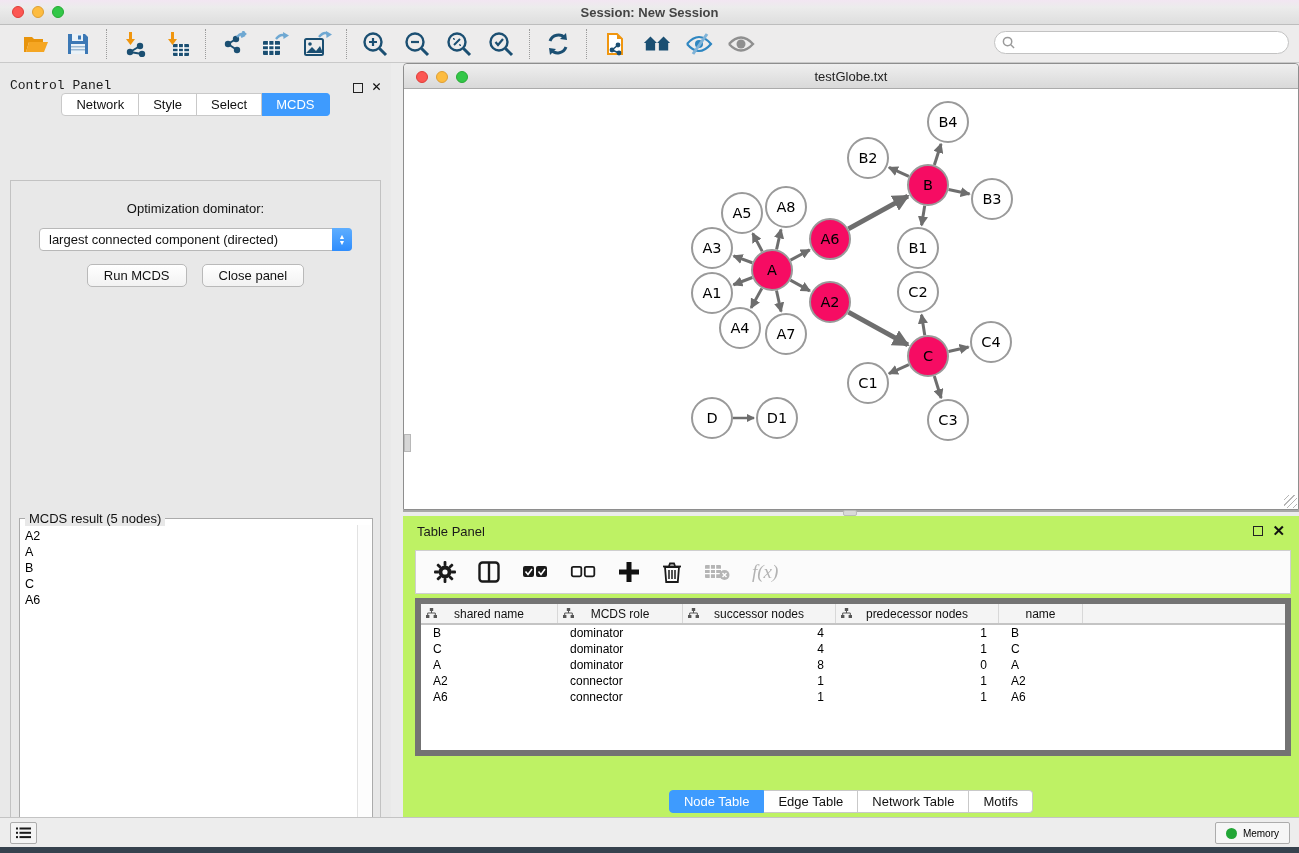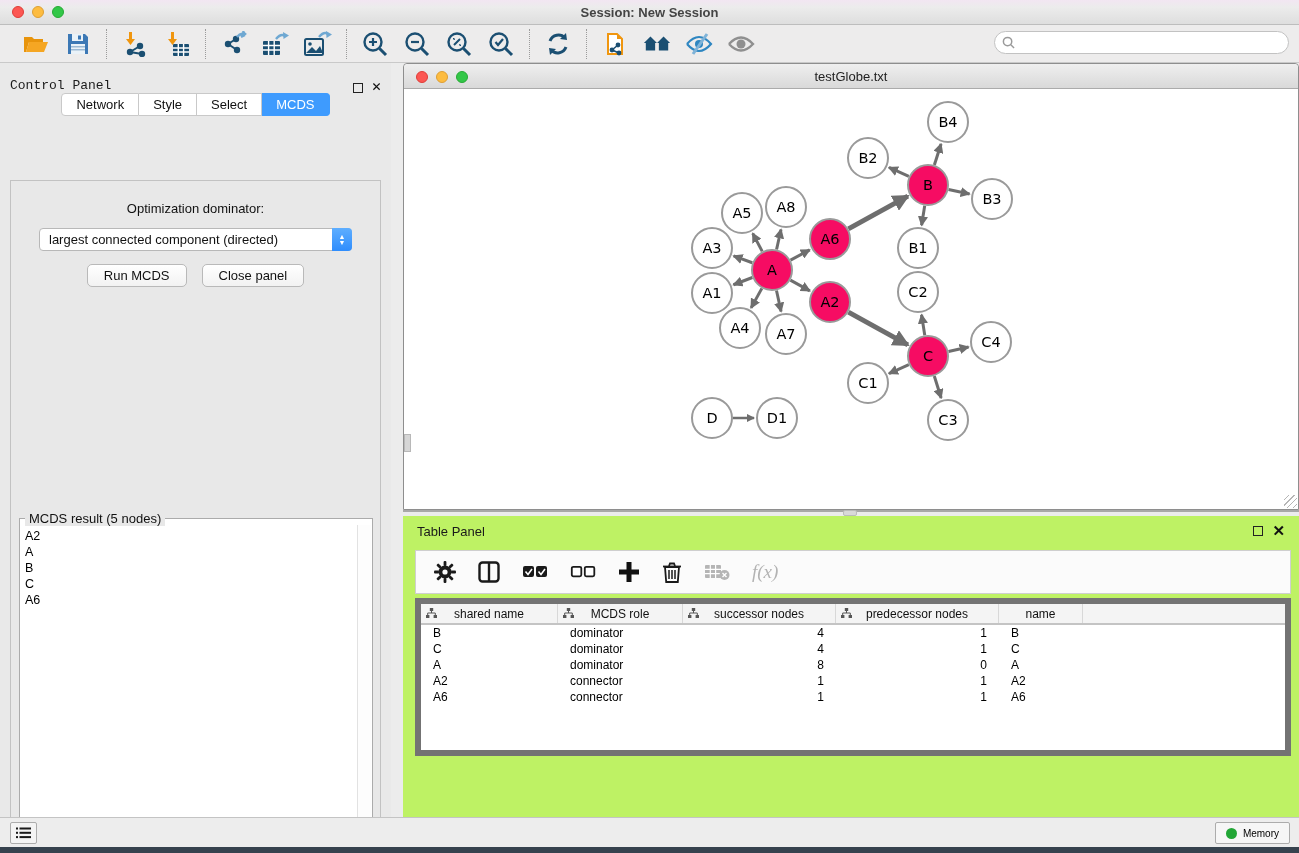--- a/index.html
+++ b/index.html
@@ -612,20 +612,28 @@
         <div class="dt-row">
           <div class="dt-cell" style="width: 137px; text-align: left;">A6</div>
           <div class="dt-cell" style="width: 125px; text-align: left;">connector</div>
           <div class="dt-cell" style="width: 153px; text-align: right;">1</div>
           <div class="dt-cell" style="width: 163px; text-align: right;">1</div>
           <div class="dt-cell" style="width: 84px; text-align: left;">A6</div>
         </div>
       </div>
   </div>
 
+  <div class="table-tabs">
+    <div class="seg-tabs" id="tp-tabs">
+        <div class="seg-tab active">Node Table</div>
+        <div class="seg-tab">Edge Table</div>
+        <div class="seg-tab">Network Table</div>
+        <div class="seg-tab">Motifs</div>
+      </div>
+  </div>
 </div>
 
 <div class="statusbar">
   <span class="list-btn">
     <svg width="15" height="12" viewBox="0 0 15 12">
         <g fill="#1a1a1a">
           <rect x="0" y="0.5" width="2" height="2"></rect>
           <rect x="3.5" y="0.5" width="11.5" height="2"></rect>
           <rect x="0" y="4.8" width="2" height="2"></rect>
           <rect x="3.5" y="4.8" width="11.5" height="2"></rect>

